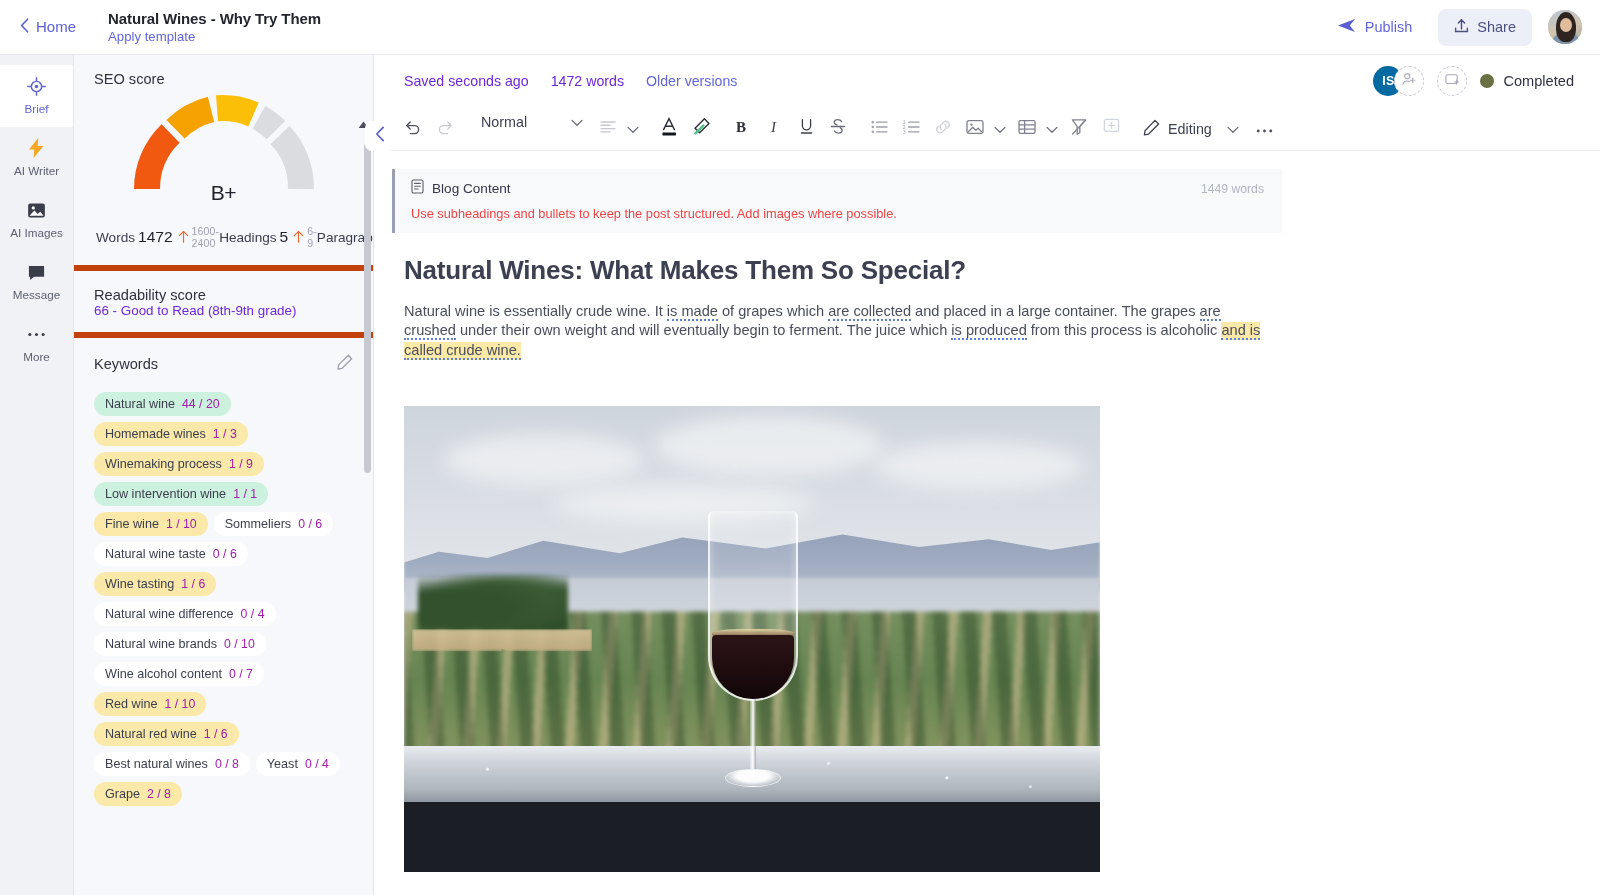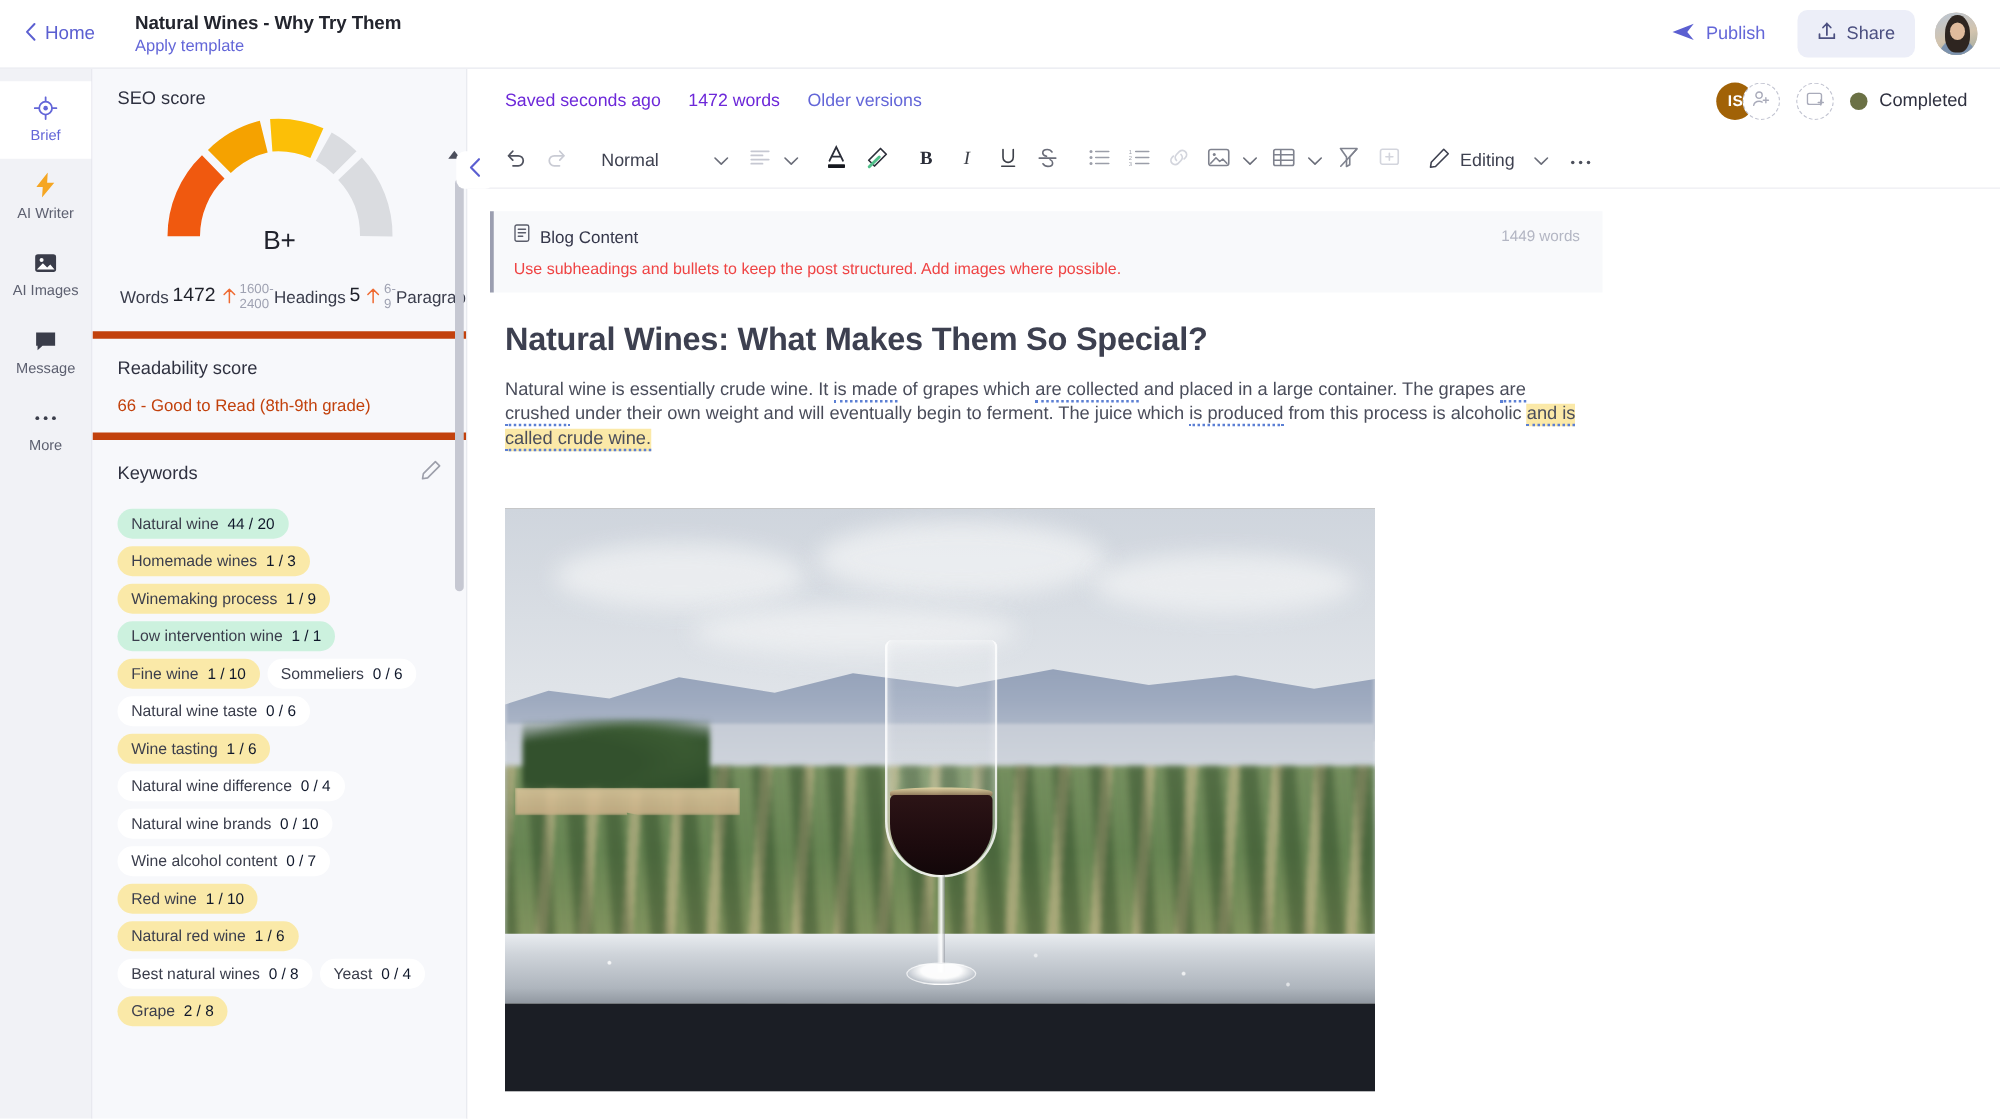--- a/index.html
+++ b/index.html
@@ -89,37 +89,37 @@
     top: 88px; font-size: 21px; font-weight: 500; color: #20222c; letter-spacing: -0.3px;
   }
   .metrics { display: flex; justify-content: space-between; padding: 4px 2px 2px; }
   .metric { display: flex; flex-direction: row; align-items: center; gap: 3px; flex: 1 1 0; }
   .metric-name { font-size: 13.6px; color: #3a3d4c; }
   .metric-val { font-size: 15.5px; color: #1e2029; display: flex; align-items: center; gap: 5px; font-weight: 400;}
   .metric-range { font-size: 10.6px; color: #9fa2b2; letter-spacing: 0.1px;}
   .arrow-up { color: #ef6a31; font-size: 14px; line-height: 1; }
   .check-ok { color: #3b3d49; font-size: 13px; line-height: 1; }
 
-  .readability-text { font-size: 13.4px; color: #c2410c; margin-top: 14px; }
+  .readability-text { font-size: 13.4px; color: #6d28d9; }
   .plag-row { display: flex; align-items: center; justify-content: space-between; }
   .plag-check { display: flex; align-items: center; gap: 8px; color: #6366d8; font-size: 14.2px; cursor: pointer; }
 
   .kw-head { display: flex; align-items: center; justify-content: space-between; padding-bottom: 4px;}
   .kw-edit { cursor: pointer; opacity: .55; }
   .kw-list { display: flex; flex-wrap: wrap; gap: 6px 6px; margin-top: 14px; }
   .kw {
     display: inline-flex; align-items: baseline; gap: 7px;
     padding: 5px 11px; border-radius: 13px;
     font-size: 12.6px; color: #3b3e4c; white-space: nowrap; cursor: pointer;
     background: #ffffff;
   }
   .kw.green { background: #ccf1de; }
   .kw.yellow { background: #fae9a8; }
   .kw.white { background: #ffffff; }
-  .kw-count { color: #0f172a; font-size: 12.3px; }
+  .kw-count { color: #a21caf; font-size: 12.3px; }
 
   
   .panel-sb {
     position: absolute; right: 2px; top: 88px;
     width: 7px; height: 330px; border-radius: 4px; background: #c6c8d2; cursor: pointer;
   }
   .panel-scroll-up {
     position: absolute; right: 0px; top: 58px; width: 20px; height: 22px;
     display:flex; align-items:center; justify-content:center; cursor: pointer;
   }
@@ -134,21 +134,21 @@
 
   
   .editor { flex: 1 1 auto; background: #ffffff; display: flex; flex-direction: column; min-width: 0; position: relative;}
   .editor-status {
     display: flex; align-items: center; height: 52px; padding: 0 26px 0 30px; gap: 22px;
   }
   .stat-muted { font-size: 14.2px; color: #6d28d9; }
   .stat-link { font-size: 14.2px; color: #6366d8; cursor: pointer; }
   .status-right { margin-left: auto; display: flex; align-items: center; gap: 13px; }
   .av-initials {
-    width: 30px; height: 30px; border-radius: 50%; background: #a16207;
+    width: 30px; height: 30px; border-radius: 50%; background: #0369a1;
     color: #fff; font-size: 12.4px; display: flex; align-items: center; justify-content: center;
     font-weight: 600; letter-spacing: .3px; cursor: pointer;
   }
   .dashed-circle {
     width: 30px; height: 30px; border-radius: 50%;
     border: 1.4px dashed #c3c5d2; display: flex; align-items: center; justify-content: center;
     cursor: pointer; color: #a9abba;
   }
   .av-stack { display: flex; align-items: center; }
   .av-stack .dashed-circle { margin-left: -9px; background: #fff; }
@@ -157,21 +157,21 @@
 
   .toolbar {
     display: flex; align-items: center; gap: 2px;
     height: 44px; padding: 0 26px 0 24px;
     border-bottom: 1px solid #ededf2;
   }
   .tb { width: 30px; height: 30px; display: flex; align-items: center; justify-content: center; border-radius: 5px; cursor: pointer; color: #50535f; }
   .tb.disabled { color: #c9cbd4; }
   .tb.sm { width: 20px; }
   .tb-style {
-    display: flex; align-items: center; gap: 44px; padding: 0 8px 0 10px;
+    display: flex; align-items: flex-start; gap: 44px; padding: 0 8px 0 10px;
     font-size: 14.3px; color: #3e4150; cursor: pointer; height: 30px; border-radius: 5px;
   }
   .tb-group { display: flex; align-items: center; }
   .tb-editing { display: flex; align-items: center; gap: 8px; font-size: 14.3px; color: #3e4150; cursor: pointer; padding: 0 4px 0 6px; }
   .tb-sep { width: 7px; }
 
   
   .canvas { flex: 1 1 auto; overflow: hidden; position: relative; }
   .doc { padding: 18px 0 0 0; }
   .blog-block {

